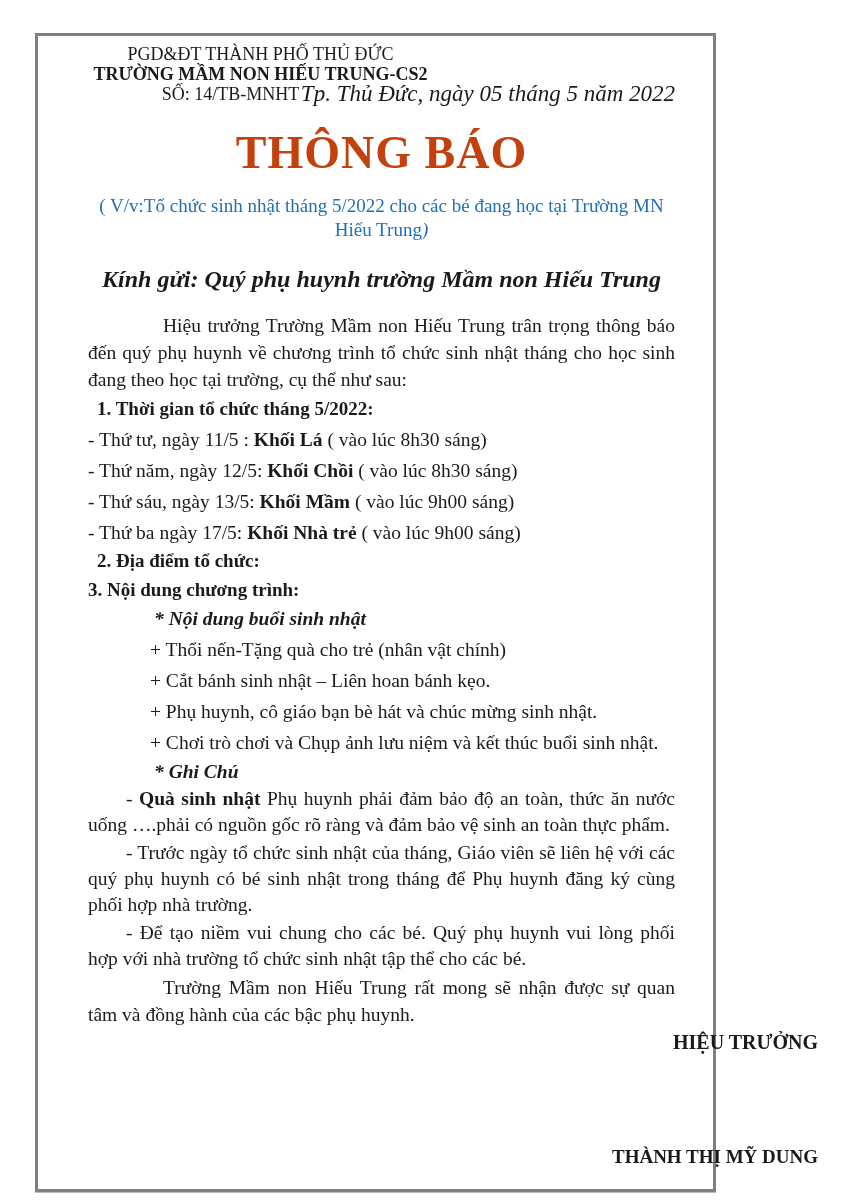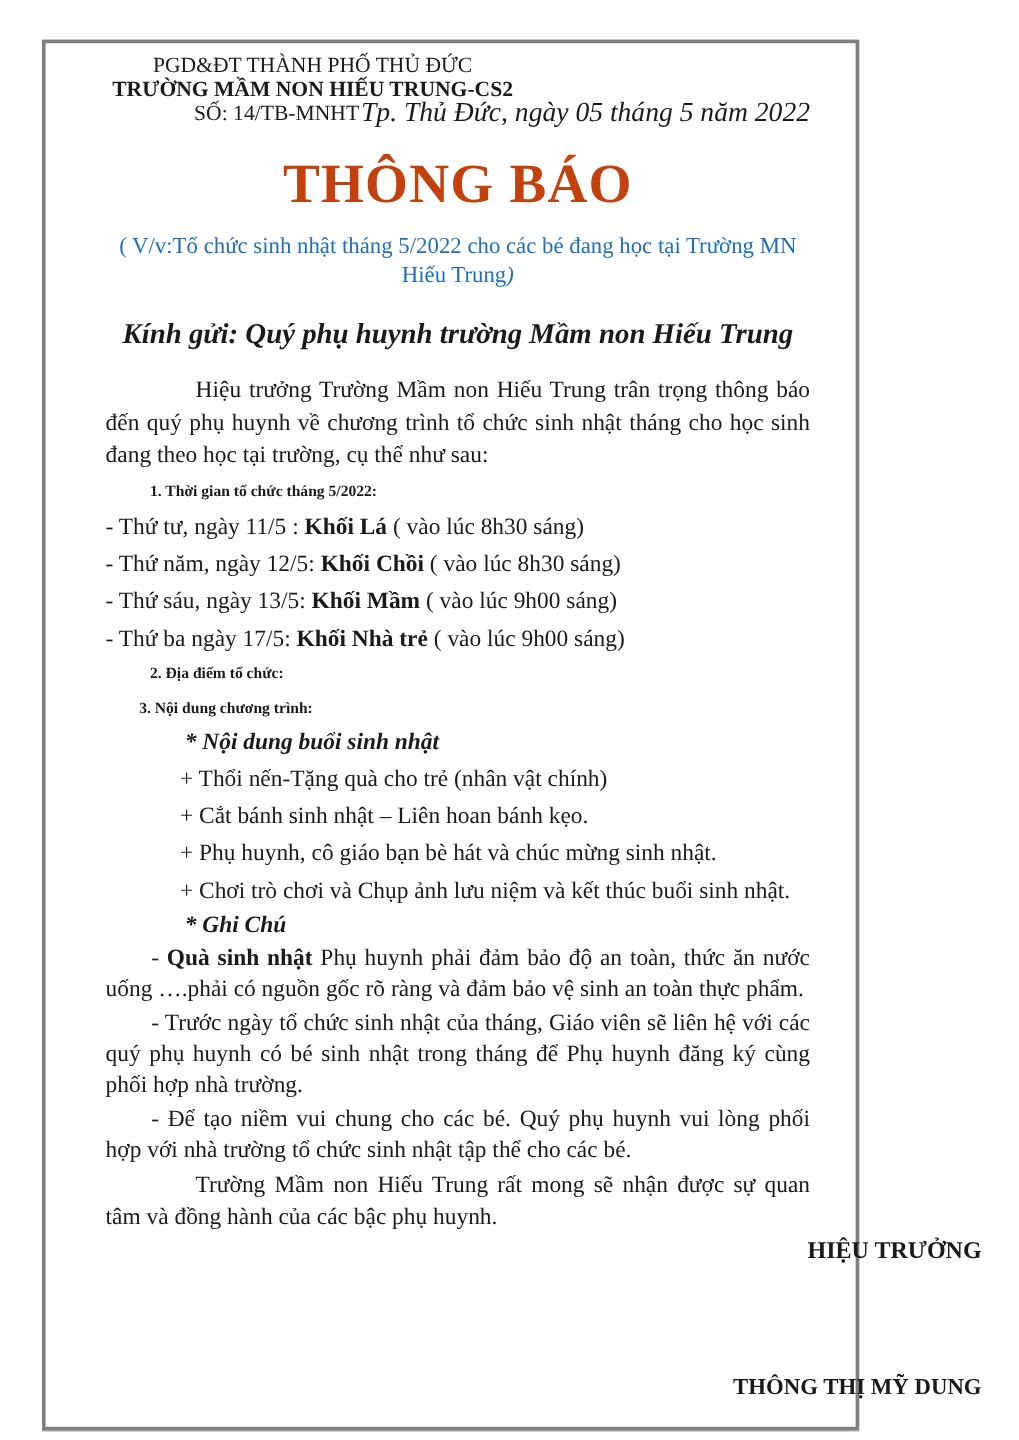--- a/index.html
+++ b/index.html
@@ -20,21 +20,21 @@
   .school{font-weight:bold;}
   .doc-number{padding-right:60px;}
   .place-date{position:absolute;top:40px;right:0;font-style:italic;font-size:23px;}
   
   .title{margin-top:24px;text-align:center;font-weight:bold;font-size:46px;line-height:50px;letter-spacing:1px;}
   .subtitle{margin-top:16px;text-align:center;font-size:19px;line-height:24px;}
   .subtitle .close{font-style:italic;}
   .salutation{margin-top:25px;text-align:center;font-weight:bold;font-style:italic;font-size:24px;line-height:24px;}
   
   .para{margin-top:21px;font-size:19.5px;line-height:27px;text-align:justify;text-indent:75px;}
-  .sec-h{margin-top:4px;font-weight:bold;font-size:13px;line-height:24px;padding-left:9px;margin-left:28px;}
+  .sec-h{margin-top:4px;font-weight:bold;font-size:19px;line-height:24px;padding-left:9px;}
   .sec-h.no-ind{padding-left:0;margin-top:5px;}
   .li{margin-top:7px;font-size:19.5px;line-height:24px;}
   .li .b{font-weight:bold;}
   .li.ind1{padding-left:38px;}
   .star{margin-top:5px;padding-left:66px;font-weight:bold;font-style:italic;font-size:19.5px;line-height:24px;}
   .plus{margin-top:6px;padding-left:62px;font-size:19.5px;line-height:25px;}
   .note{margin-top:2px;font-size:19.5px;line-height:26px;text-align:justify;text-indent:38px;}
   .note .b{font-weight:bold;}
   .closing{margin-top:2px;font-size:19.5px;line-height:27px;text-align:justify;text-indent:75px;}
   
@@ -101,16 +101,16 @@
     <span>- </span><span class="b"></span><span>Trước ngày tổ chức sinh nhật của tháng, Giáo viên sẽ liên hệ với các quý phụ huynh có bé sinh nhật trong tháng để Phụ huynh đăng ký cùng phối hợp nhà trường.</span>
   </div>
   <div class="note">
     <span>-  </span><span class="b"></span><span>Để tạo niềm vui chung cho các bé. Quý phụ huynh vui lòng phối hợp với nhà trường tổ chức sinh nhật tập thể cho các bé.</span>
   </div>
 
   <div class="closing">Trường Mầm non Hiếu Trung rất mong sẽ nhận được sự quan tâm và đồng hành của các bậc phụ huynh.</div>
 
   <div class="sig">
     <div class="sig-role">HIỆU TRƯỞNG</div>
-    <div class="sig-name">THÔNG THỊ MỸ DUNG</div>
+    <div class="sig-name">THÀNH THỊ MỸ DUNG</div>
   </div>
 
 </div>
 
 </body></html>

